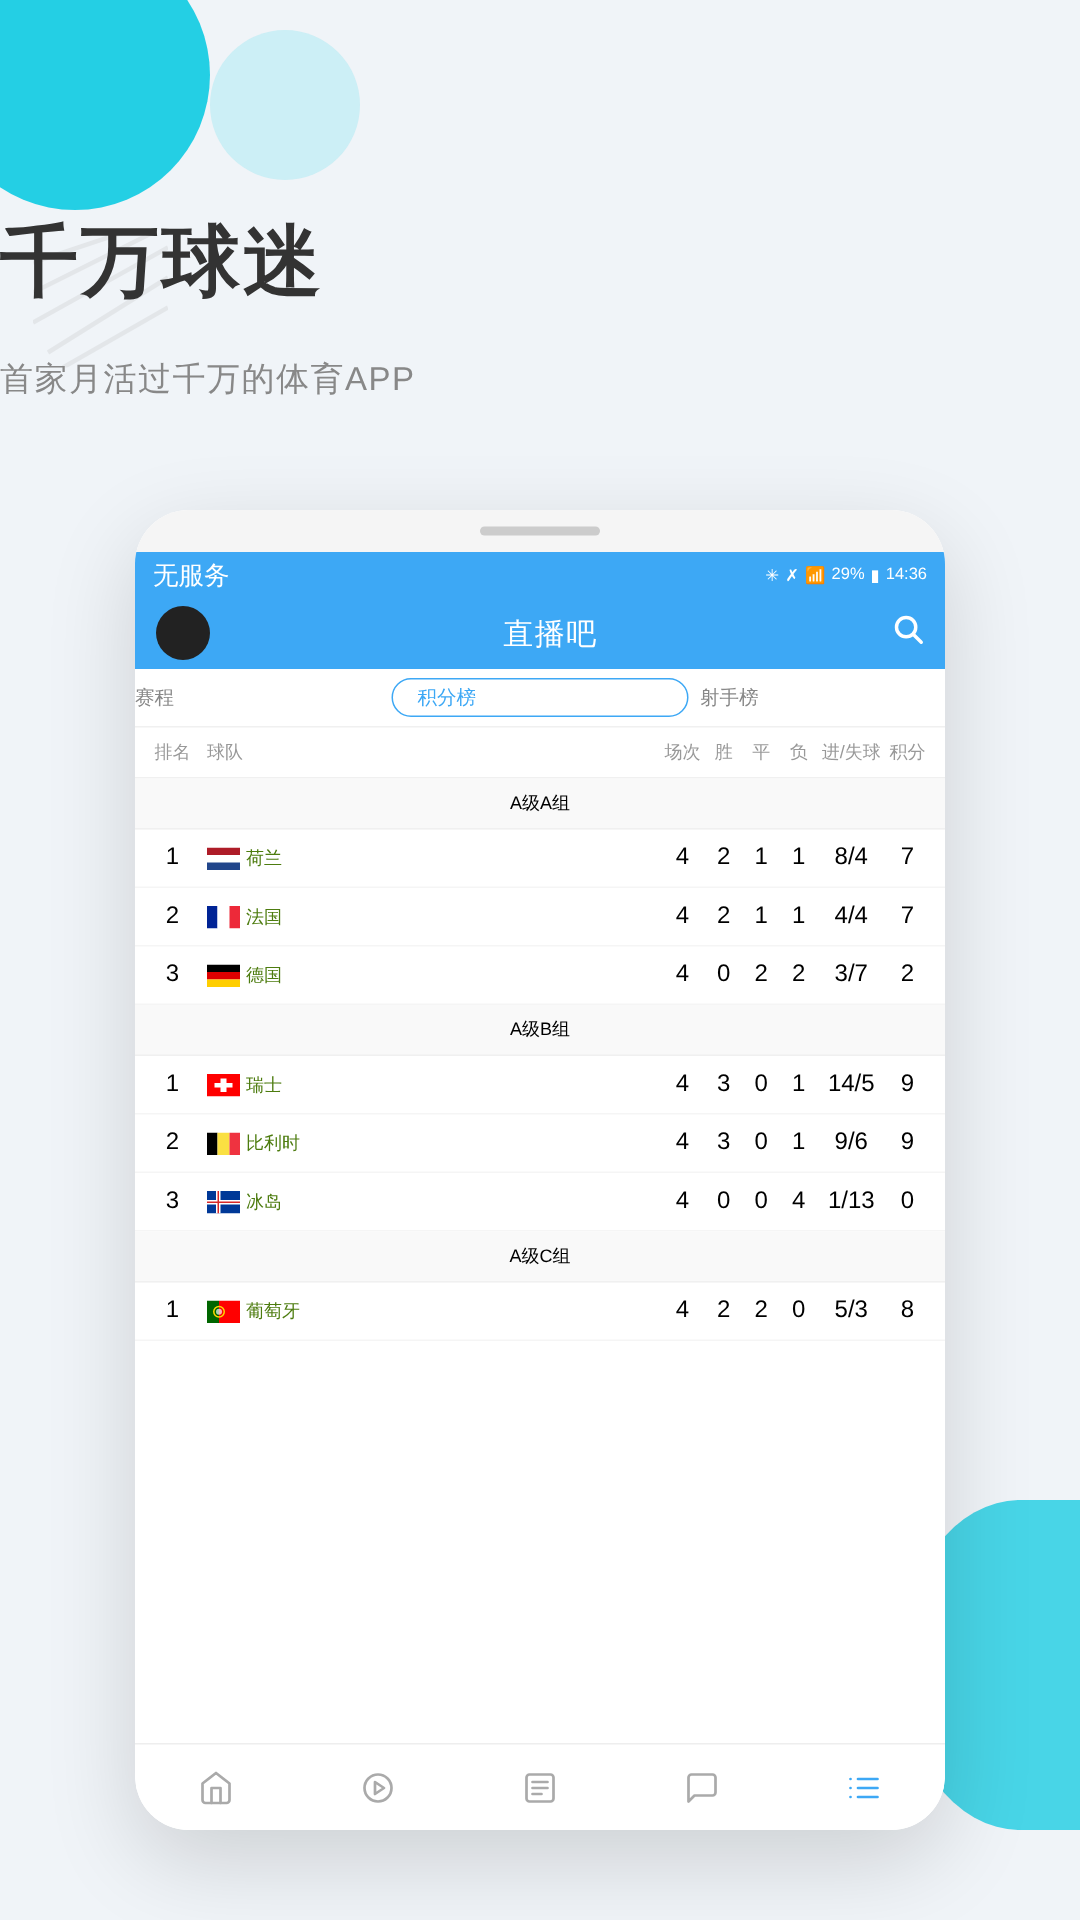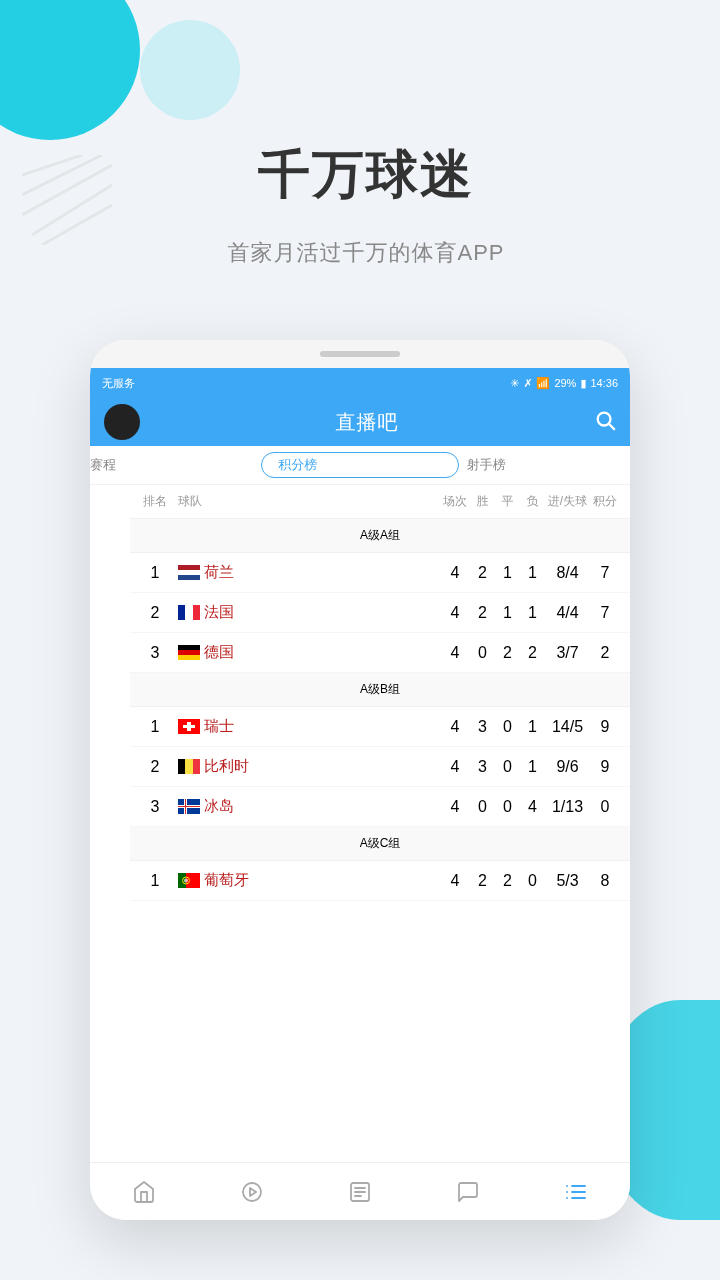--- a/index.html
+++ b/index.html
@@ -41,23 +41,22 @@
       height: 220px;
       background: #00c8e0;
       border-radius: 50% 0 0 50%;
       opacity: 0.7;
     }
 
     
     .hero-section {
       position: absolute;
       top: 140px;
-      left: 12px;
+      left: 0;
       right: 0;
-      text-align: center;
     }
     .hero-title {
       font-size: 52px;
       font-weight: 600;
       color: #333;
       letter-spacing: 2px;
     }
     .hero-subtitle {
       font-size: 22px;
       color: #888;
@@ -96,21 +95,21 @@
     .status-bar {
       background: #3da8f5;
       height: 30px;
       display: flex;
       align-items: center;
       justify-content: space-between;
       padding: 0 12px;
       font-size: 11px;
       color: white;
     }
-    .status-left { font-size: 11px; }
+    .status-left { font-size: 17px; }
     .status-right { display: flex; align-items: center; gap: 4px; font-size: 11px; }
 
     
     .app-header {
       background: #3da8f5;
       height: 48px;
       display: flex;
       align-items: center;
       justify-content: space-between;
       padding: 0 14px;
@@ -215,22 +214,22 @@
       border-bottom: 1px solid #f0f0f0;
     }
 
     .table-row {
       display: flex;
       align-items: center;
       padding: 10px 10px;
       border-bottom: 1px solid #f5f5f5;
     }
     .team-name {
-      font-size: 15px;
-      color: #b91c1c;
+      font-size: 12px;
+      color: #4d7c0f;
       text-align: center;
     }
 
     
     .bottom-nav {
       position: absolute;
       bottom: 0;
       left: 0;
       right: 0;
       height: 58px;
@@ -257,21 +256,20 @@
     .bottom-nav-item:not(.active) svg { stroke: #aaa; }
 
     .app-content {
       display: flex;
       flex-direction: column;
       height: calc(100% - 28px);
     }
     .scrollable-content {
       flex: 1;
       overflow-y: auto;
-      margin-left: 40px;
     }
   </style>
 </head>
 <body>
 
 <div class="bg-circle-top-left"></div>
 <div class="bg-circle-top-right"></div>
 
 <svg style="position:absolute;top:155px;left:22px;opacity:0.18" width="90" height="90">
   <line x1="0" y1="20" x2="60" y2="0" stroke="#aaa" stroke-width="3"></line>

